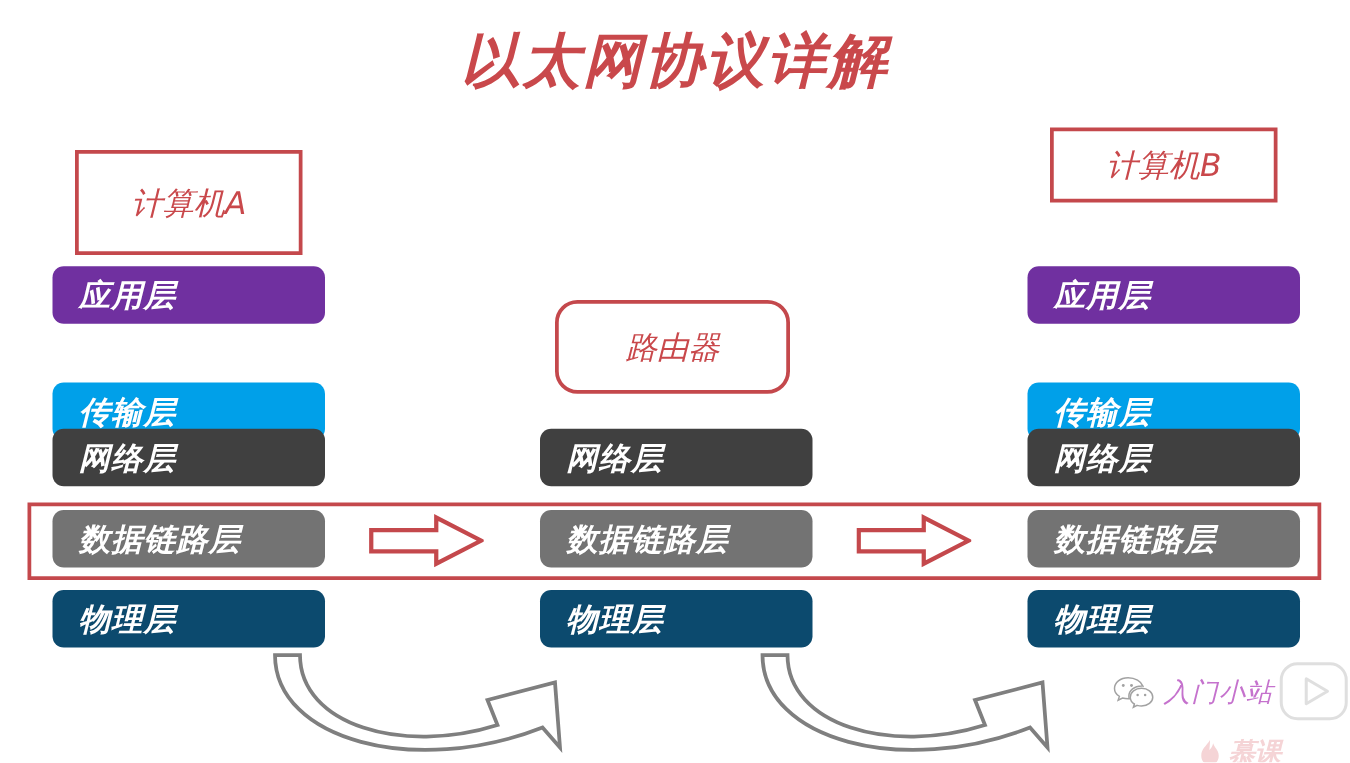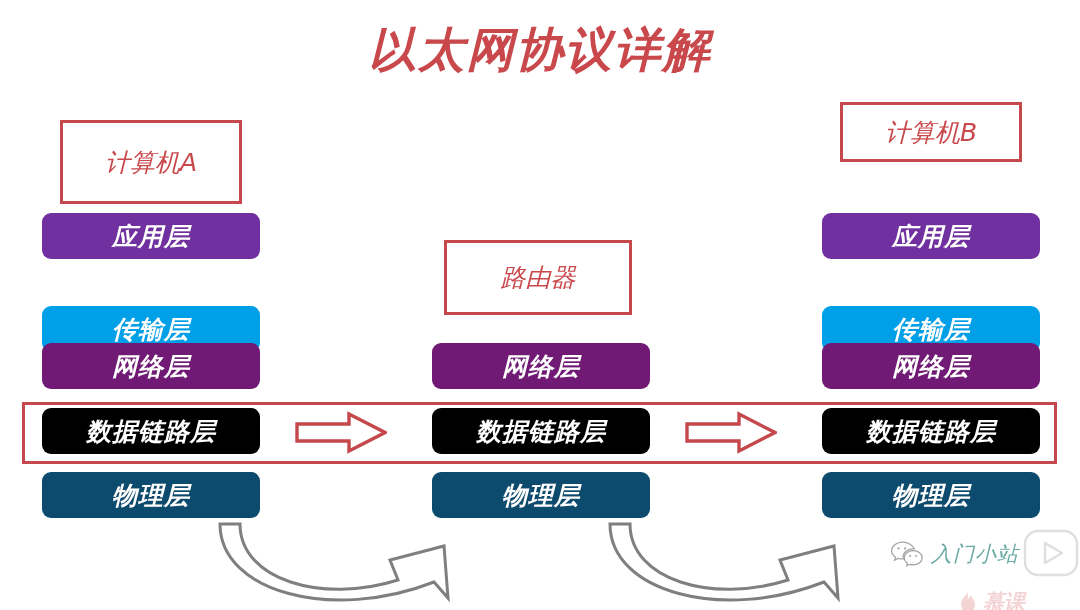--- a/index.html
+++ b/index.html
@@ -44,21 +44,21 @@
     display: flex;
     align-items: center;
     justify-content: center;
     color: #C9484B;
     font-size: 25px;
     line-height: 1;
     white-space: nowrap;
   }
   #node-a      { left: 60px;  top: 102px; width: 182px; height: 84px; margin-top: 18px; }
   #node-b      { left: 840px; top: 102px; width: 182px; height: 60px; }
-  #node-router { left: 444px; top: 240px; width: 188px; height: 75px; }
+  #node-router { left: 444px; top: 240px; width: 188px; height: 75px; border-radius: 18px; }
 
   
   .highlight-band {
     position: absolute;
     box-sizing: border-box;
     left: 22px;
     top: 402px;
     width: 1035px;
     height: 62px;
     border: 3px solid #C4484C;
@@ -67,43 +67,43 @@
 
   
   .layer {
     position: absolute;
     box-sizing: border-box;
     width: 218px;
     height: 46px;
     border-radius: 9px;
     display: flex;
     align-items: center;
-    justify-content: center;
     color: #ffffff;
     font-size: 25px;
     font-weight: bold;
     letter-spacing: 1px;
     line-height: 1;
     white-space: nowrap;
     text-shadow: 0 0 1px rgba(0,0,0,0.10);
+    padding-left: 21px;
   }
   .col-left   { left: 42px;  }
   .col-mid    { left: 432px; }
   .col-right  { left: 822px; }
 
   .row-app  { top: 213px; }
   .row-tra  { top: 278px; }
   .row-net  { top: 343px; }
   .row-dat  { top: 408px; }
   .row-phy  { top: 472px; }
 
   .c-app { background: #7030A0; }
   .c-tra { background: #00A0E9; margin-top: 28px; }
-  .c-net { background: #701a75; }
-  .c-dat { background: #000000; }
+  .c-net { background: #404040; }
+  .c-dat { background: #737373; }
   .c-phy { background: #0c4a6e; }
 
   
   .h-arrow {
     position: absolute;
     top: 411px;
     width: 92px;
     height: 43px;
   }
   #harrow-1 { left: 295px; }
@@ -124,21 +124,21 @@
     position: absolute;
     left: 890px;
     top: 540px;
     display: flex;
     align-items: center;
     gap: 7px;
     opacity: 0.62;
   }
   #watermark .wm-text {
     font-size: 21px;
-    color: #0f766e;
+    color: #a21caf;
     white-space: nowrap;
     letter-spacing: 1px;
     text-align: center;
   }
   #wm-play {
     position: absolute;
     left: 1022px;
     top: 528px;
     width: 58px;
     height: 50px;

